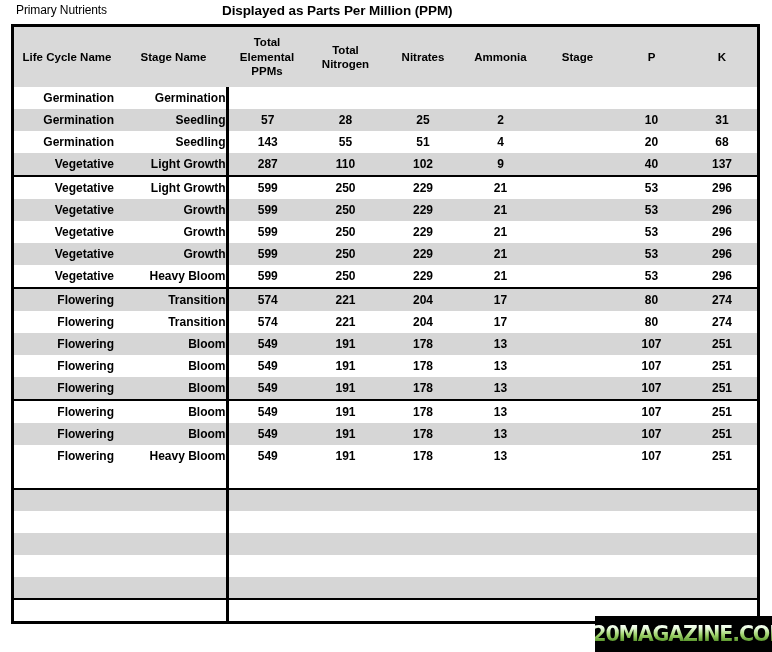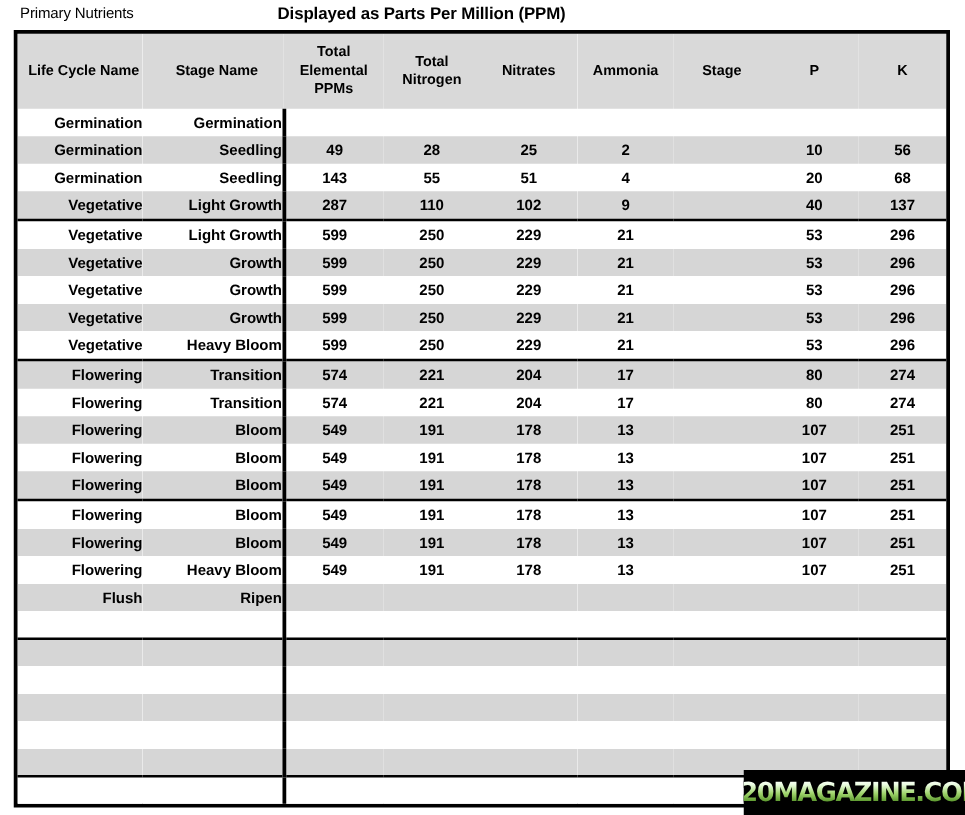--- a/index.html
+++ b/index.html
@@ -201,27 +201,27 @@
           <td class="c-n"></td>
           <td class="c-nitrates"></td>
           <td class="c-ammonia"></td>
           <td class="c-urea"></td>
           <td class="c-p"></td>
           <td class="c-k"></td>
         </tr>
         <tr class="shade">
           <td class="c-life">Germination</td>
           <td class="c-stage">Seedling</td>
-          <td class="c-total">49</td>
+          <td class="c-total">57</td>
           <td class="c-n">28</td>
           <td class="c-nitrates">25</td>
           <td class="c-ammonia">2</td>
           <td class="c-urea"></td>
           <td class="c-p">10</td>
-          <td class="c-k">56</td>
+          <td class="c-k">31</td>
         </tr>
         <tr class="plain">
           <td class="c-life">Germination</td>
           <td class="c-stage">Seedling</td>
           <td class="c-total">143</td>
           <td class="c-n">55</td>
           <td class="c-nitrates">51</td>
           <td class="c-ammonia">4</td>
           <td class="c-urea"></td>
           <td class="c-p">20</td>
@@ -374,31 +374,20 @@
           <td class="c-life">Flowering</td>
           <td class="c-stage">Heavy Bloom</td>
           <td class="c-total">549</td>
           <td class="c-n">191</td>
           <td class="c-nitrates">178</td>
           <td class="c-ammonia">13</td>
           <td class="c-urea"></td>
           <td class="c-p">107</td>
           <td class="c-k">251</td>
         </tr>
-        <tr class="shade">
-          <td class="c-life">Flush</td>
-          <td class="c-stage">Ripen</td>
-          <td class="c-total"></td>
-          <td class="c-n"></td>
-          <td class="c-nitrates"></td>
-          <td class="c-ammonia"></td>
-          <td class="c-urea"></td>
-          <td class="c-p"></td>
-          <td class="c-k"></td>
-        </tr>
         <tr class="plain sep">
           <td class="c-life"></td>
           <td class="c-stage"></td>
           <td class="c-total"></td>
           <td class="c-n"></td>
           <td class="c-nitrates"></td>
           <td class="c-ammonia"></td>
           <td class="c-urea"></td>
           <td class="c-p"></td>
           <td class="c-k"></td>

